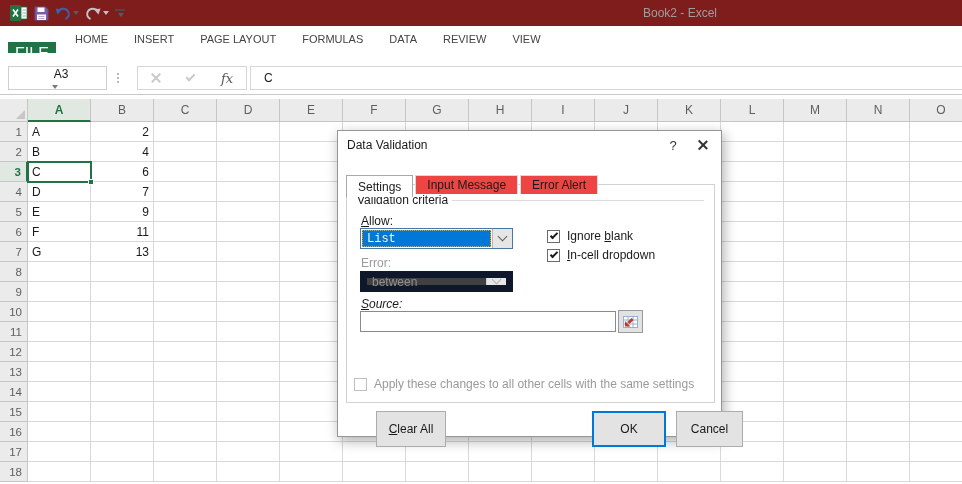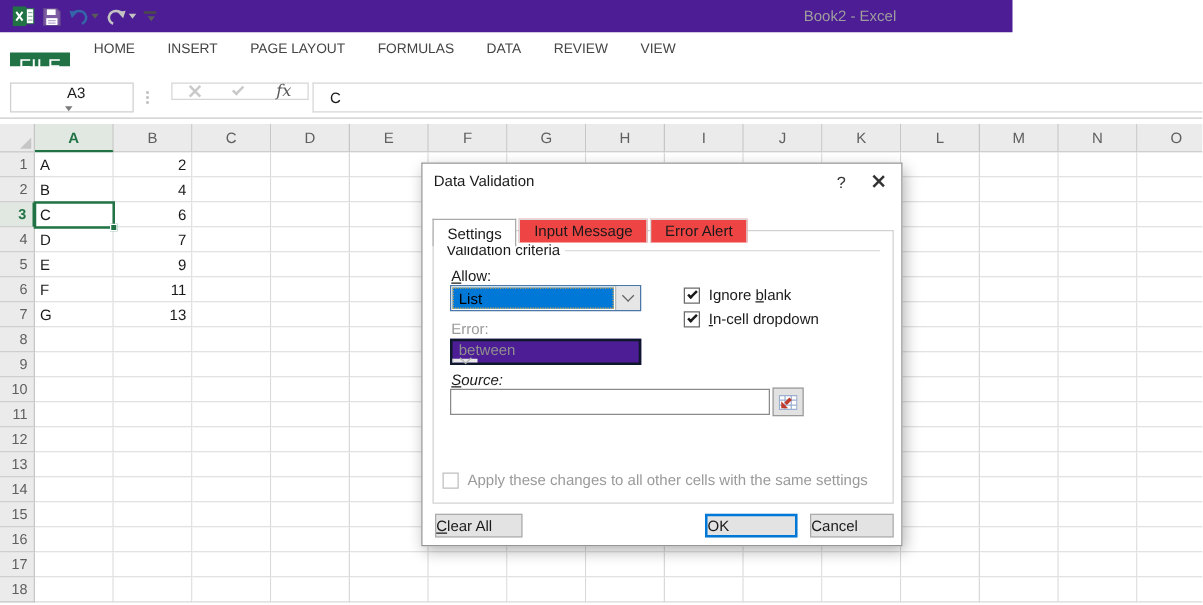--- a/index.html
+++ b/index.html
@@ -1,21 +1,21 @@
 <!DOCTYPE html>
 <html style="--green: #217346; --blue: #0078d7;"><head>
 <meta charset="utf-8">
 <style>
   * { box-sizing: border-box; }
   html, body { margin:0; padding:0; width:962px; height:484px; overflow:hidden; background:#fff;
     font-family:"Liberation Sans", sans-serif; font-size:12px; color:#1a1a1a; }
   #app { position:relative; width:962px; height:484px; }
 
   
-  .titlebar { position:absolute; left:0; top:0; width:810px; height:26px; background:#4c1d95; }
+  .titlebar { position:absolute; left:0; top:0; width:962px; height:26px; background:#7f1d1d; }
   .qat { position:absolute; left:7px; top:3px; height:20px; display:flex; align-items:center; }
   .qbtn { display:flex; align-items:center; justify-content:center; height:20px; padding:0 3px; }
   .caret { width:0; height:0; border-left:3.5px solid transparent; border-right:3.5px solid transparent; border-top:4px solid #5a5a5a; margin-left:2px; }
   .caret.dim { border-top-color:#c3c3c3; }
   .qat-line { width:10px; border-top:2px solid #4a4a4a; margin-bottom:2px; }
   .win-title { position:absolute; left:643px; top:6px; color:#9e9e9e; }
 
   
   .ribbon { position:absolute; left:0; top:26px; width:962px; height:27px; background:#fff; }
   .file-tab { position:absolute; left:8px; top:16px; width:48px; height:24px; background:var(--green);
@@ -24,21 +24,21 @@
   .rtab { padding:0 13px; font-size:11px; color:#444; white-space:nowrap; }
 
   
   .fbar { position:absolute; left:0; top:53px; width:962px; height:42px; background:#fff; }
   .namebox { position:absolute; left:8px; top:13px; width:99px; height:24px; border:1px solid #cfcfcf;
     background:#fff; display:flex; align-items:center;flex-direction:column; }
   .namebox .val { flex:1; padding-left:7px; }
   .namebox .nb-caret { margin-right:7px; }
   .fb-dots { position:absolute; left:117px; top:20px; display:flex; flex-direction:column; gap:2px; }
   .fb-dots i { width:2px; height:2px; background:#b9b9b9; display:block; }
-  .fbgroup { position:absolute; left:137px; top:13px; width:110px; height:14px; border:1px solid #d6d6d6;
+  .fbgroup { position:absolute; left:137px; top:13px; width:110px; height:24px; border:1px solid #d6d6d6;
     background:#fff; display:flex; align-items:center; justify-content:space-around; }
   .x-icon { position:relative; width:10px; height:10px; }
   .x-icon i, .x-icon b { position:absolute; left:4px; top:-1px; width:2px; height:12px; background:#c9c9c9; }
   .x-icon i { transform:rotate(45deg); } .x-icon b { transform:rotate(-45deg); }
   .check-glyph { width:9px; height:5px; border-left:2px solid #c9c9c9; border-bottom:2px solid #c9c9c9;
     transform:rotate(-45deg); margin-top:-3px; }
   .fx-glyph { font-family:"DejaVu Serif", serif; font-style:italic; font-size:13px; color:#595959; }
   .formula-input { position:absolute; left:250px; top:13px; width:712px; height:24px; border:1px solid #d6d6d6;
     border-right:none; background:#fff; display:flex; align-items:center; padding-left:13px; }
   .fb-sep { position:absolute; left:0; top:41px; width:962px; height:1px; background:#c9c9c9; }
@@ -82,46 +82,46 @@
   .tab.active { height:22px; background:#fff; border:1px solid #a9a9a9; border-bottom:none; margin-bottom:-1px; }
   .tab.inactive { height:19px; background:#ef4444; border:1px solid #dadada; border-bottom:none; margin-left:2px; }
   .tab-page { position:absolute; left:8px; top:53px; width:369px; height:219px; background:#fff;
     border:1px solid #d2d2d2; }
   .group-label { position:absolute; left:10px; top:8px; }
   .group-line { position:absolute; left:105px; top:15px; right:10px; height:1px; background:#dcdcdc; }
   .u { text-decoration:underline; }
   .lbl-allow  { position:absolute; left:14px; top:29px; }
   .combo { position:absolute; left:13px; top:43px; width:153px; height:21px; border:1px solid #4a76a8;
     background:#fff; display:flex; }
-  .combo .sel-text { flex:1; margin:1px; background:var(--blue); color:#000000; display:flex;
-    align-items:center; padding-left:4px; border:1px dotted #d9a441; }
+  .combo .sel-text { flex:1; margin:1px; background:var(--blue); color:#fef9c3; display:flex;
+    align-items:center; padding-left:4px; border:1px dotted #d9a441;font-family:Liberation Mono, monospace; }
   .combo .arrow-btn { width:20px; flex:none; background:#e6e6e6; border-left:1px solid #b8b8b8;
     display:flex; align-items:center; justify-content:center; }
   .chev { width:7px; height:7px; border-left:1.5px solid #5f5f5f; border-bottom:1.5px solid #5f5f5f;
     transform:rotate(-45deg); margin-top:-4px; }
-  .combo.disabled { border:2px solid #0f172a; background:#4c1d95;flex-direction:column; }
+  .combo.disabled { border:7px solid #0f172a; background:#404040; }
   .combo.disabled .dis-text { flex:1; color:#8f8f8f; display:flex; align-items:center; padding-left:5px; }
   .combo.disabled .arrow-btn { background:#e7e7e7; border-left:1px solid #cfcfcf; }
   .combo.disabled .chev { border-color:#b3b3b3; }
   .lbl-data { position:absolute; left:14px; top:71px; color:#9a9a9a; }
   .data-combo { top:86px; }
   .cb-row { position:absolute; left:184px; display:flex; align-items:center; gap:7px;padding-left:16px; }
   .cb-ignore { top:44px; } .cb-incell { top:63px; }
   .cbox { width:13px; height:13px; border:1px solid #6a6a6a; background:#fff; position:relative; flex:none; }
   .cbox .check { position:absolute; left:1.5px; top:2px; width:8px; height:4px;
     border-left:2px solid #1a1a1a; border-bottom:2px solid #1a1a1a; transform:rotate(-45deg); }
   .cbox.disabled { border-color:#bfbfbf; }
   .lbl-source { position:absolute; left:14px; top:112px;font-style:italic; }
   .source-input { position:absolute; left:13px; top:126px; width:256px; height:21px;
     border:1px solid #8a8a8a; background:#fff; padding-left:4px; display:flex; align-items:center; }
   .range-btn { position:absolute; left:271px; top:125px; width:25px; height:23px;
     border:1px solid #9a9a9a; background:#e2e2e2; display:flex; align-items:center; justify-content:center; }
   .apply-row { position:absolute; left:7px; top:192px; display:flex; align-items:center; gap:7px; color:#9a9a9a; }
-  .btn { position:absolute; height:19px; background:#e3e3e3; border:1px solid #acacac;
-    display:flex; align-items:center; justify-content:flex-start; top:280px; }
+  .btn { position:absolute; height:36px; background:#e3e3e3; border:1px solid #acacac;
+    display:flex; align-items:center; justify-content:center; top:280px;margin-left:28px; }
   .btn-clear { left:10px; width:70px; }
   .btn-ok { left:226px; width:74px; border:2px solid var(--blue); }
   .btn-cancel { left:310px; width:67px; }
 </style>
 </head>
 <body>
 
 <div id="app">
 
   <div class="titlebar">

